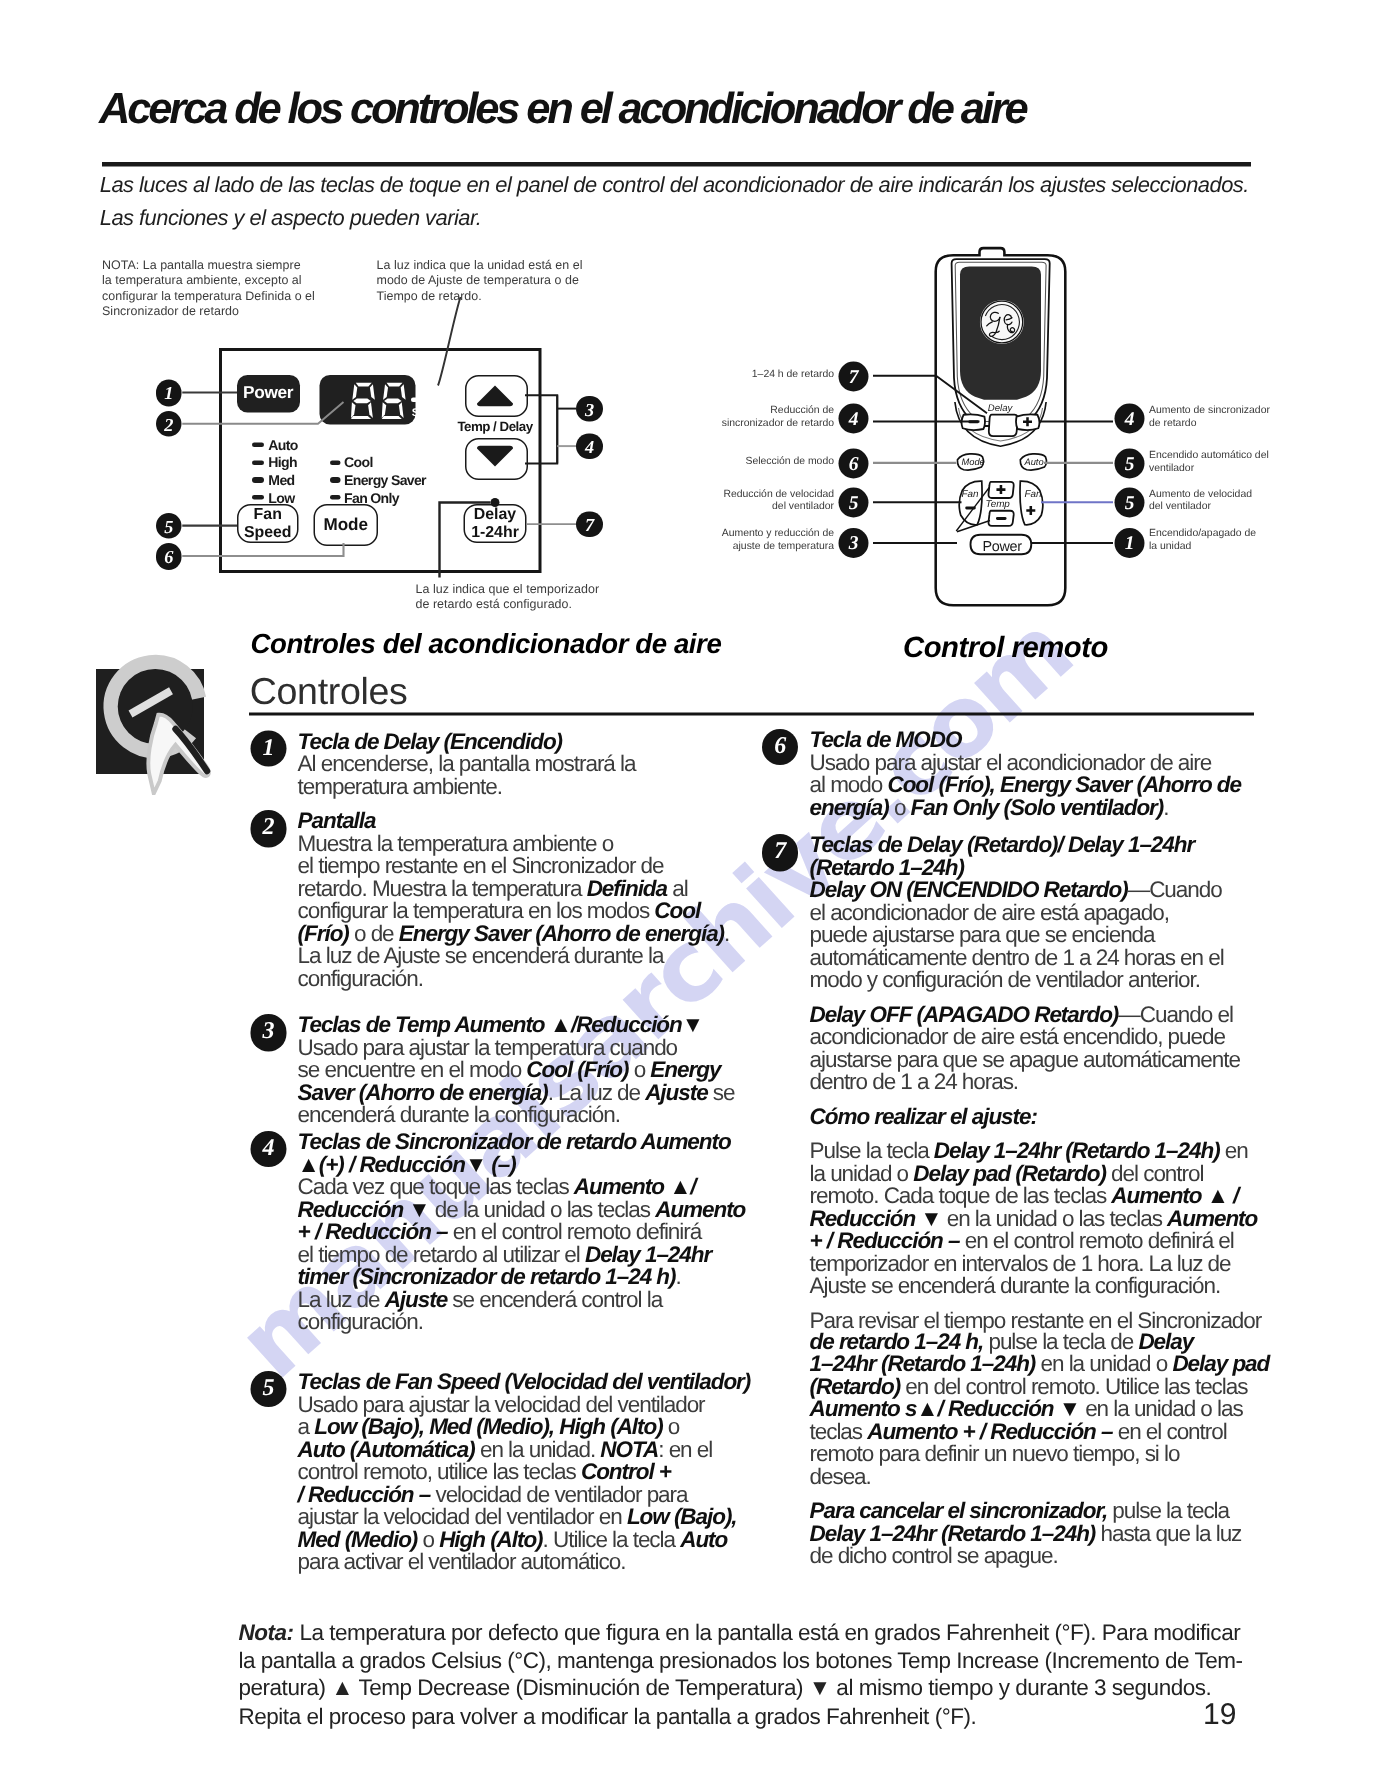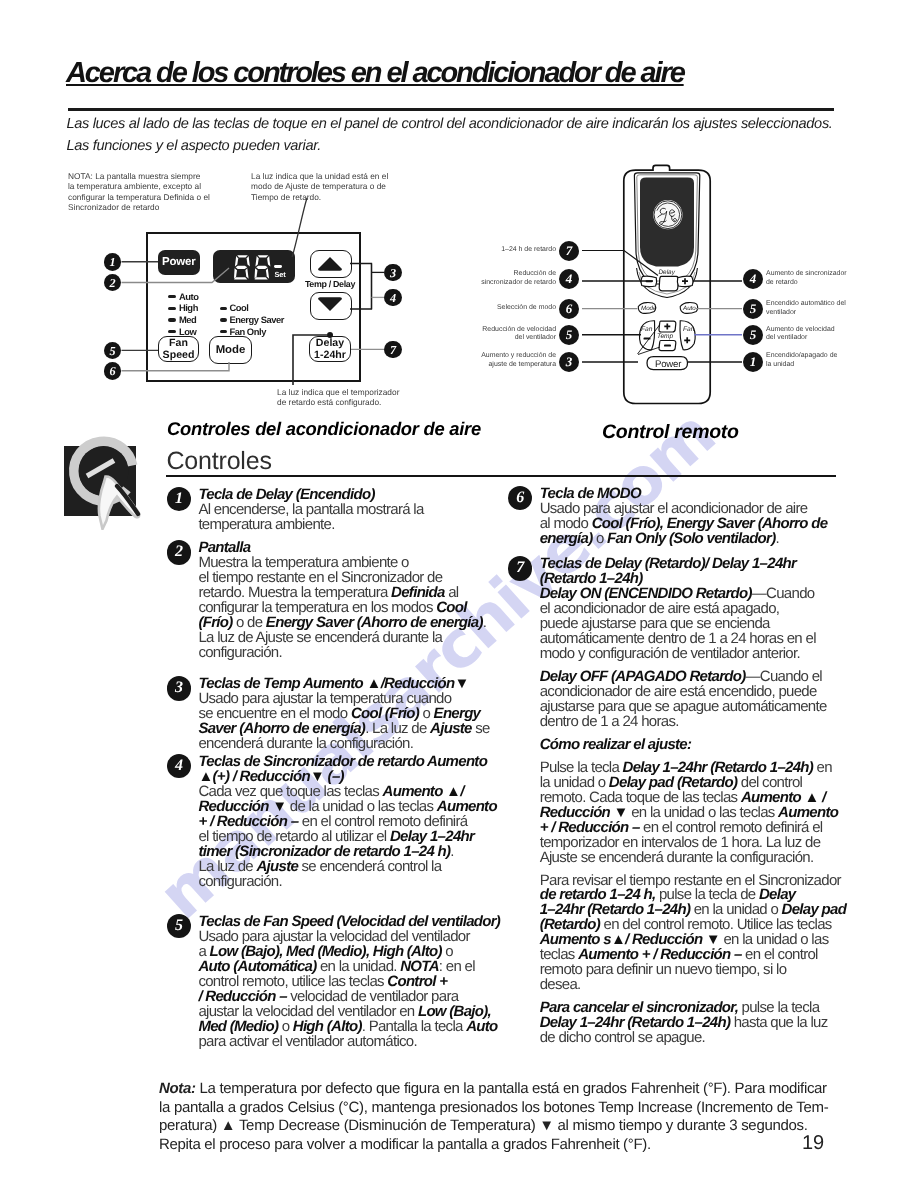--- a/index.html
+++ b/index.html
@@ -5,21 +5,21 @@
 <style>
   html,body{margin:0;padding:0;background:#fff;}
   body{width:918px;height:1188px;position:relative;overflow:hidden;
        font-family:"Liberation Sans",sans-serif;color:#1d1d1d;
        -webkit-font-smoothing:antialiased;text-rendering:geometricPrecision;}
   .page{position:absolute;left:0;top:0;width:918px;height:1188px;background:#fff;}
   #watermark-layer{position:absolute;left:0;top:0;width:918px;height:1188px;overflow:hidden;pointer-events:none;}
   .abs{position:absolute;}
 
   #page-title{left:66px;top:56.5px;font-size:29px;font-style:italic;font-weight:bold;
-      letter-spacing:-2.1px;color:#121212;white-space:nowrap;text-decoration:underline;}
+      letter-spacing:-2.1px;color:#121212;white-space:nowrap;}
   #title-rule{left:67.5px;top:108.4px;width:766.5px;height:2.4px;background:#1a1a1a;}
   #intro{left:66.5px;top:113px;width:830px;font-size:14.6px;font-style:italic;line-height:22.4px;color:#1f1f1f;letter-spacing:-0.35px;white-space:nowrap;}
 
   .note{font-size:8.3px;line-height:10.3px;color:#3c3c3c;white-space:nowrap;letter-spacing:0.02px;}
   .rlbl{font-size:6.95px;line-height:8.7px;color:#3a3a3a;white-space:nowrap;position:absolute;}
   .diag-caption{font-size:18.4px;font-style:italic;font-weight:bold;color:#000000;letter-spacing:-0.28px;white-space:nowrap;}
 
   #panel-box{left:146px;top:232px;width:211px;height:146px;border:2.4px solid #161616;}
   .pbtn{border:1.7px solid #1a1a1a;border-radius:9px;background:#fff;text-align:center;
         font-size:11.6px;font-weight:bold;color:#131313;}
@@ -80,21 +80,21 @@
   </div>
   <div class="abs note" style="left:277px;top:387px">
     <div>La luz indica que el temporizador</div>
     <div>de retardo está configurado.</div>
   </div>
 
   <div class="abs" id="panel-box"></div>
 
   <div class="abs dark" style="left:158px;top:250px;width:41.5px;height:25px;line-height:25.5px;font-size:11.5px;letter-spacing:-0.2px;border-radius:7px">Power</div>
 
-  <div class="abs dark" style="left:213px;top:250px;width:82px;height:33px;border-radius:7px">
+  <div class="abs dark" style="left:213px;top:250px;width:64px;height:33px;border-radius:7px">
     <svg class="abs" style="left:20.5px;top:4px" width="40" height="26">
       <g fill="#fff">
         <path d="M3.2,1.2 L13.8,1.2 L11.6,3.6 L5.0,3.6 Z"></path>
         <path d="M2.2,2.1 L4.2,4.4 L3.3,10.6 L0.9,12.5 Z"></path>
         <path d="M14.6,2.1 L15.9,12.5 L13.5,10.6 L12.6,4.4 Z"></path>
         <path d="M3.9,11.7 L10.9,11.7 L13.2,13.3 L10.7,14.9 L3.7,14.9 L1.6,13.3 Z"></path>
         <path d="M0.6,14.2 L3.0,16.2 L2.1,22.4 L0,24.7 Z"></path>
         <path d="M13.3,14.2 L14.6,24.7 L12.3,22.4 L11.4,16.2 Z"></path>
         <path d="M1.3,23.3 L11.2,23.3 L13.4,25.4 L0,25.4 Z"></path>
       </g>
@@ -385,21 +385,21 @@
       <div class="num-badge">5</div>
       <div class="itxt">
         <div class="t">Teclas de Fan Speed (Velocidad del ventilador)</div>
         <div class="">
           <div><span>Usado para ajustar la velocidad del ventilador</span></div>
           <div><span>a </span><b>Low (Bajo), Med (Medio), High (Alto)</b><span> o</span></div>
           <div><b>Auto (Automática)</b><span> en la unidad. </span><b>NOTA</b><span>: en el</span></div>
           <div><span>control remoto, utilice las teclas </span><b>Control +</b></div>
           <div><b>/ Reducción –</b><span> velocidad de ventilador para</span></div>
           <div><span>ajustar la velocidad del ventilador en </span><b>Low (Bajo),</b></div>
-          <div><b>Med (Medio)</b><span> o </span><b>High (Alto)</b><span>. Pantalla la tecla </span><b>Auto</b></div>
+          <div><b>Med (Medio)</b><span> o </span><b>High (Alto)</b><span>. Utilice la tecla </span><b>Auto</b></div>
           <div><span>para activar el ventilador automático.</span></div>
         </div>
       </div>
     </div>
   </div>
   <div class="abs col" id="col-right">
     <div class="item" style="margin-bottom:10.4px">
       <div class="num-badge">6</div>
       <div class="itxt">
         <div class="t">Tecla de MODO</div>

